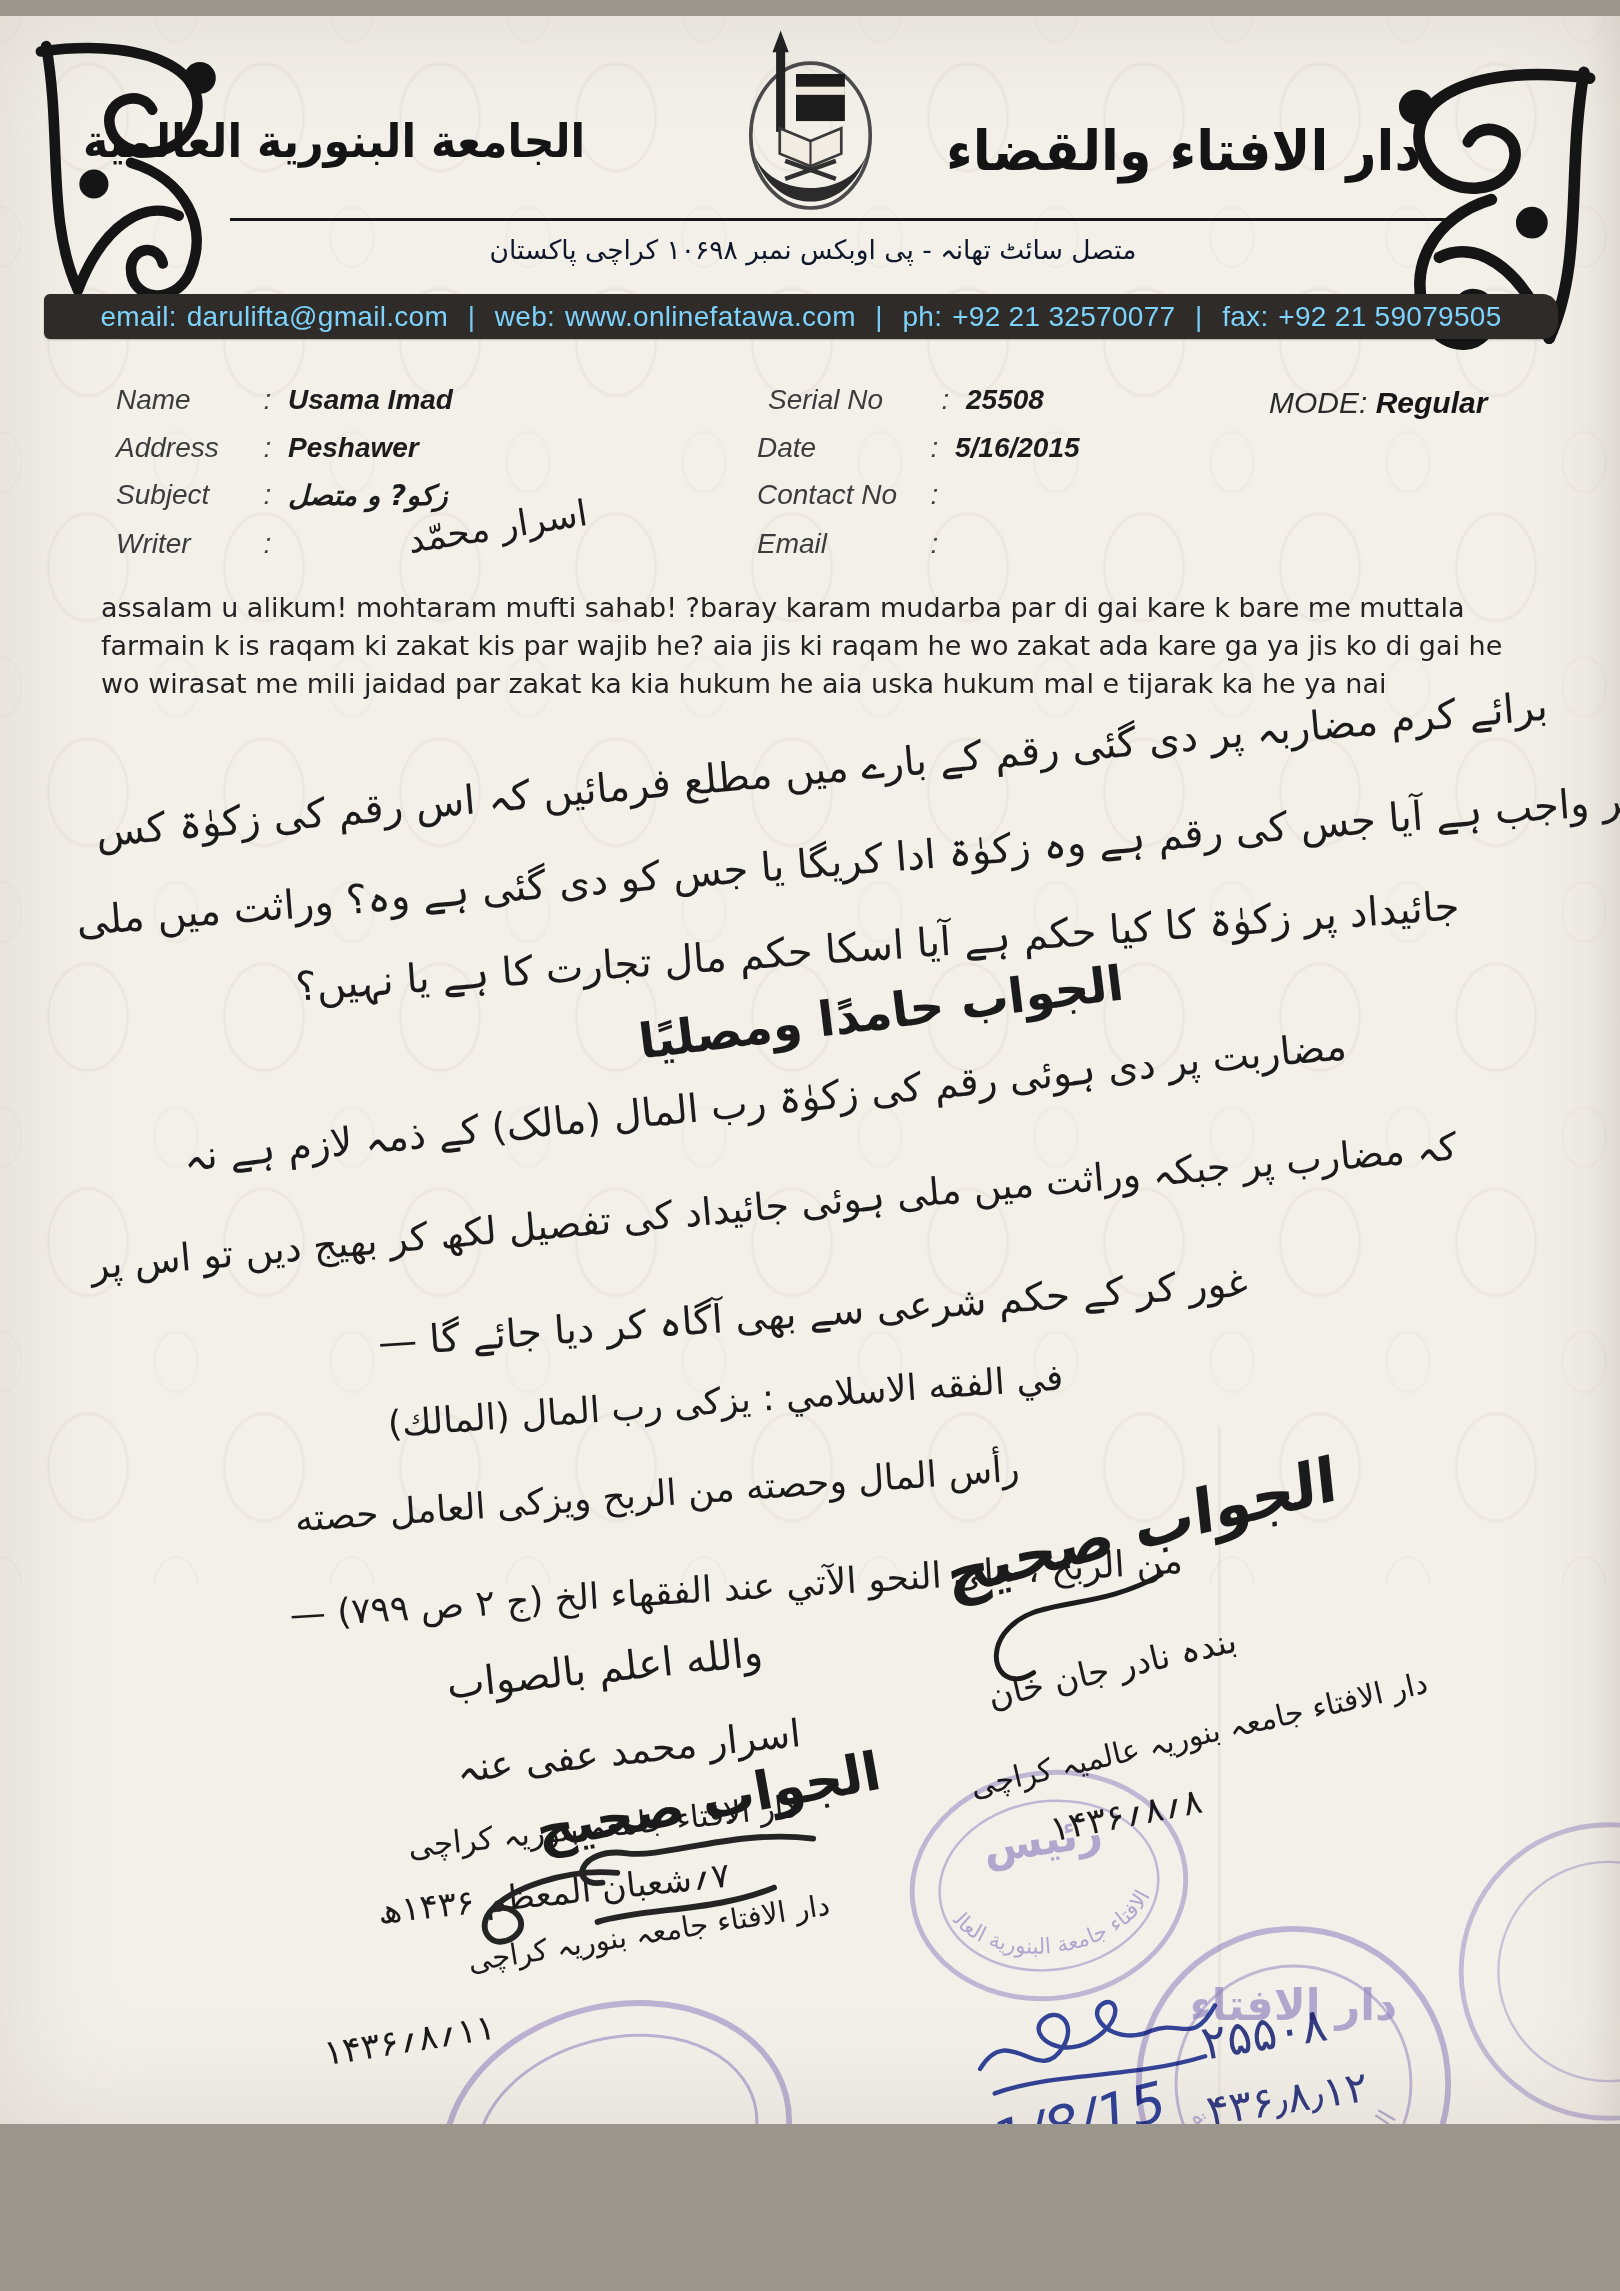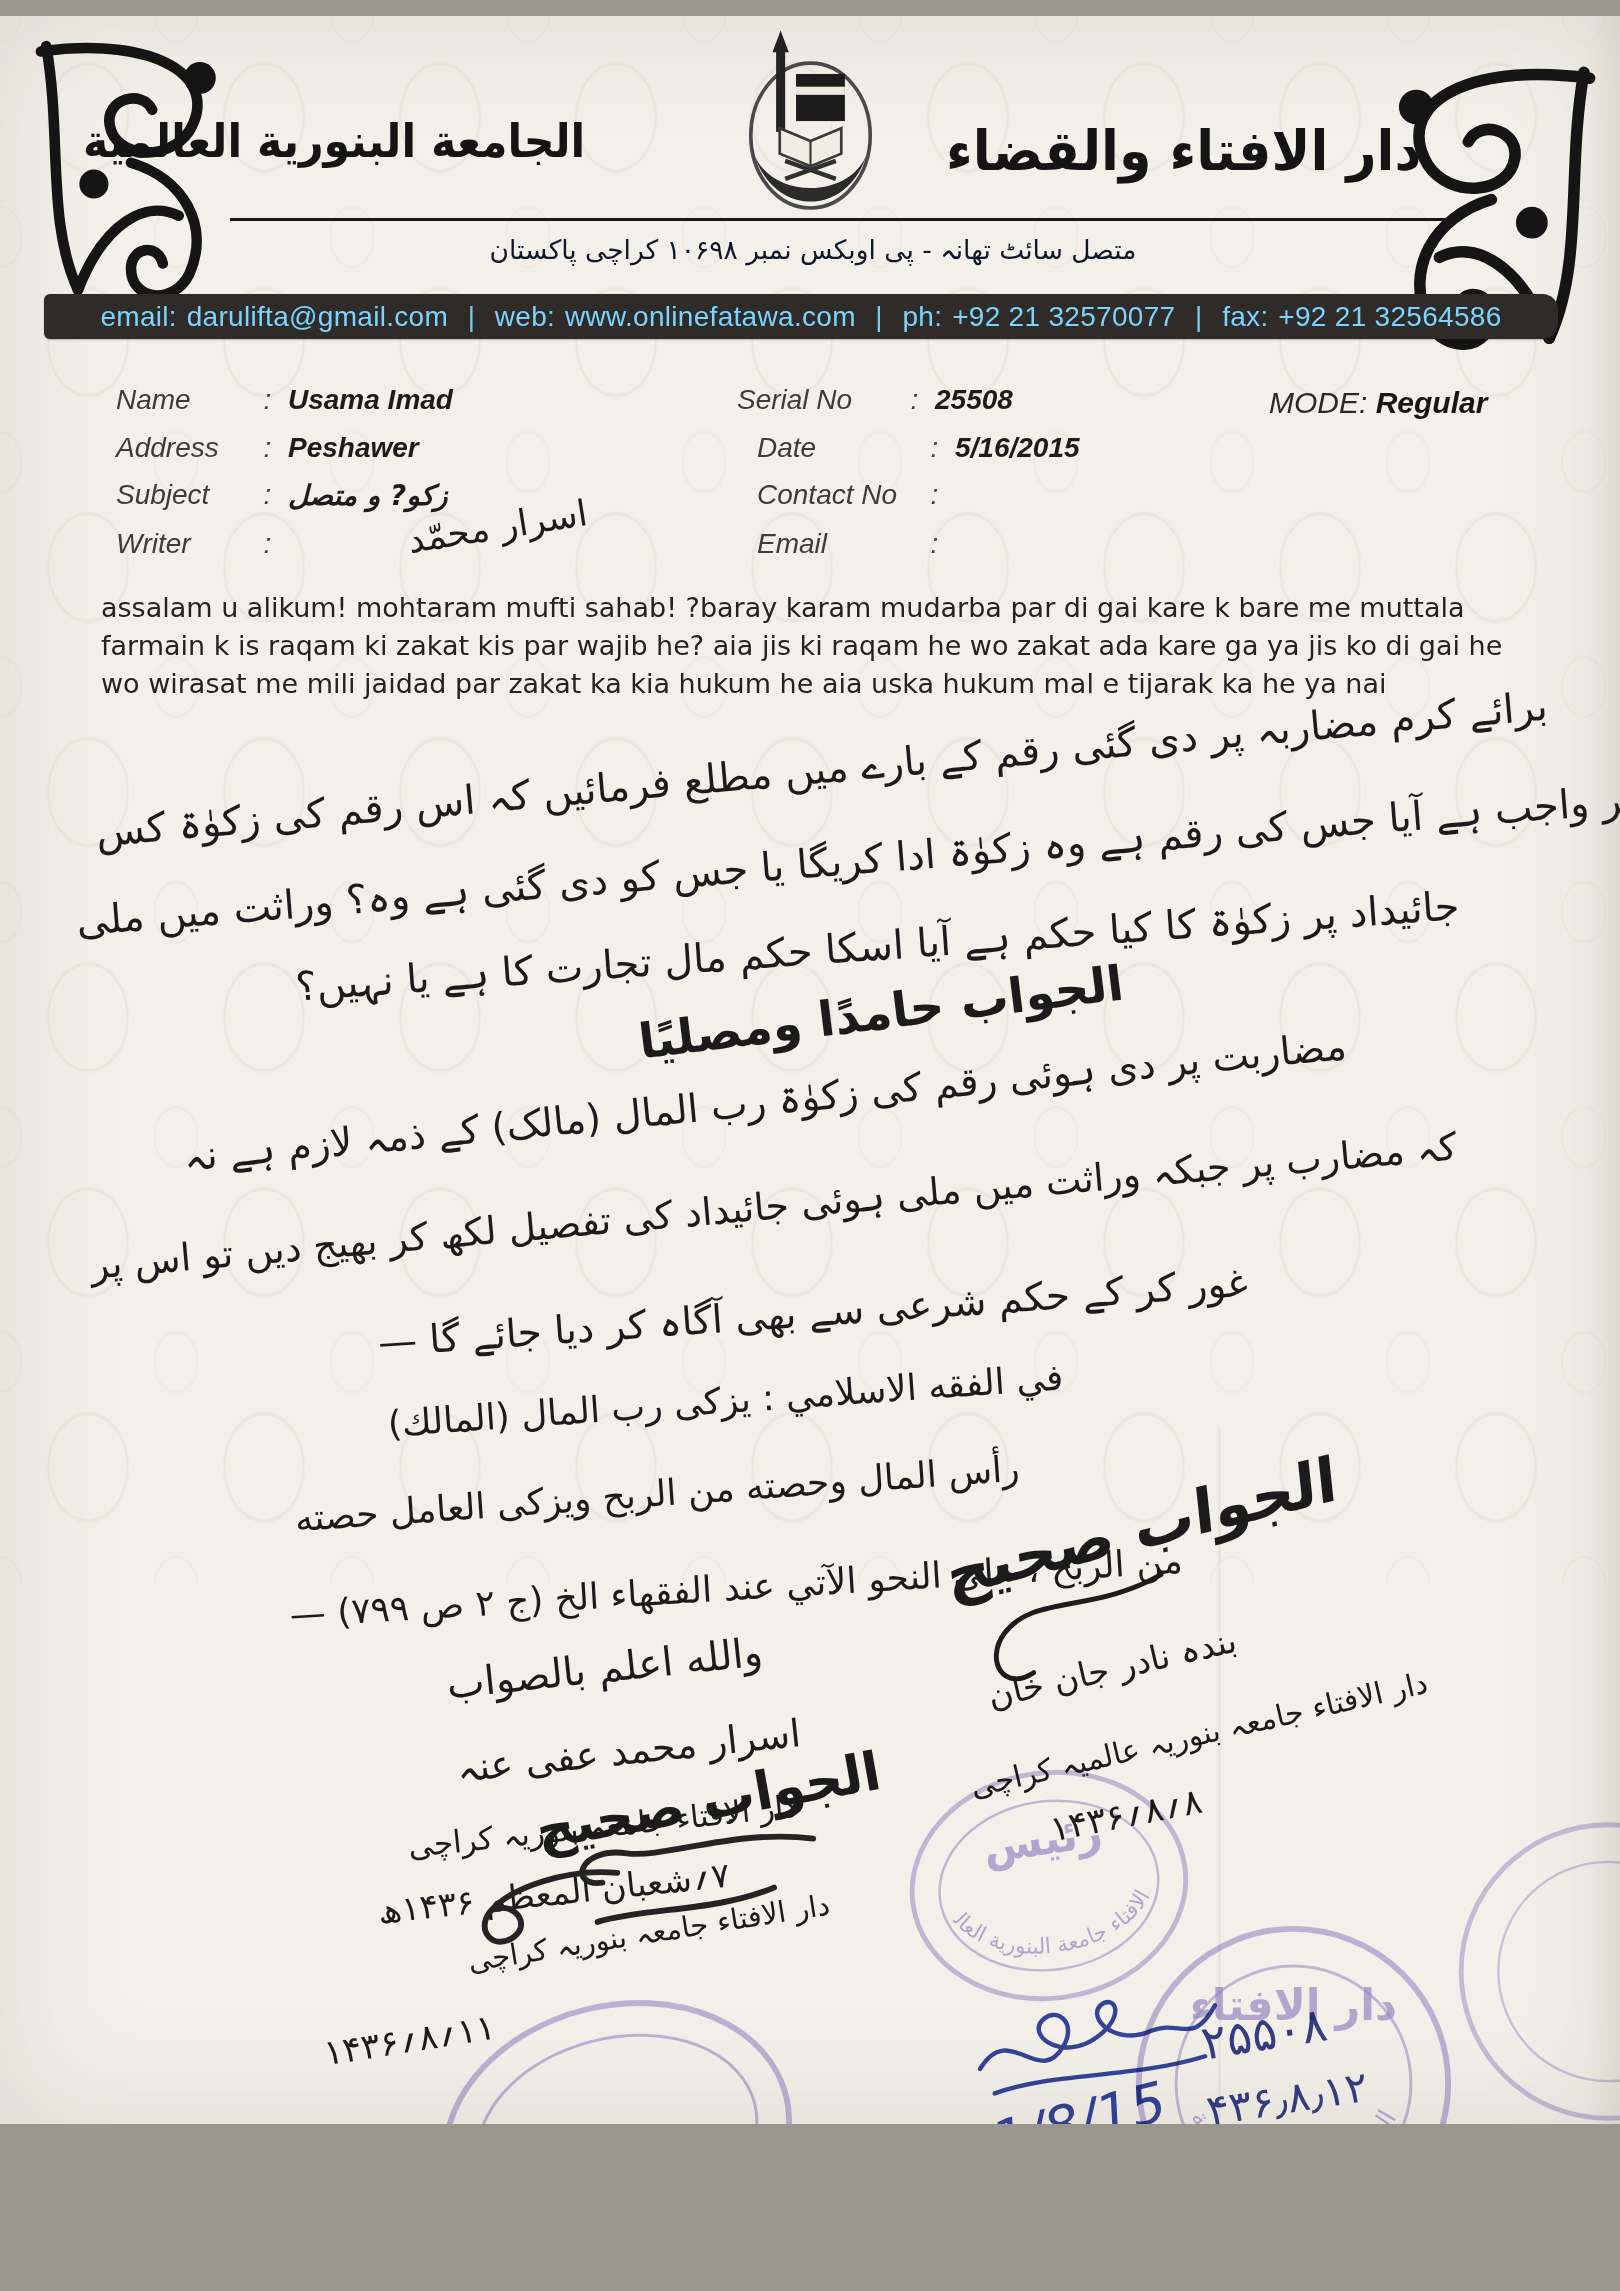--- a/index.html
+++ b/index.html
@@ -148,21 +148,21 @@
       <span>www.onlinefatawa.com</span>
     </span>
     <span class="sep">|</span>
     <span class="grp">
       <span>ph:</span>
       <span>+92 21 32570077</span>
     </span>
     <span class="sep">|</span>
     <span class="grp">
       <span>fax:</span>
-      <span>+92 21 32564586</span>
+      <span>+92 21 59079505</span>
     </span>
   </div>
 
   <div class="abs form-row" style="left:116px;top:368px">
     <span class="f-label">Name</span>
     <span class="f-colon">:</span>
     <span class="f-value">Usama Imad</span>
   </div>
   <div class="abs form-row" style="left:116px;top:416px">
     <span class="f-label">Address</span>
@@ -173,21 +173,21 @@
     <span class="f-label">Subject</span>
     <span class="f-colon">:</span>
     <span class="f-value ar">زكو? و متصل</span>
   </div>
   <div class="abs form-row" style="left:116px;top:512px">
     <span class="f-label">Writer</span>
     <span class="f-colon">:</span>
   </div>
   <div class="abs hw" style="left:407px;top:490px;font-size:36px;transform:rotate(-9deg)">اسرار محمّد</div>
 
-  <div class="abs form-row" style="left:737px;top:368px">
+  <div class="abs form-row" style="left:768px;top:368px">
     <span class="f-label wide">Serial No</span>
     <span class="f-colon">:</span>
     <span class="f-value">25508</span>
   </div>
   <div class="abs form-row" style="left:757px;top:416px">
     <span class="f-label wide">Date</span>
     <span class="f-colon">:</span>
     <span class="f-value">5/16/2015</span>
   </div>
   <div class="abs form-row" style="left:757px;top:463px">

